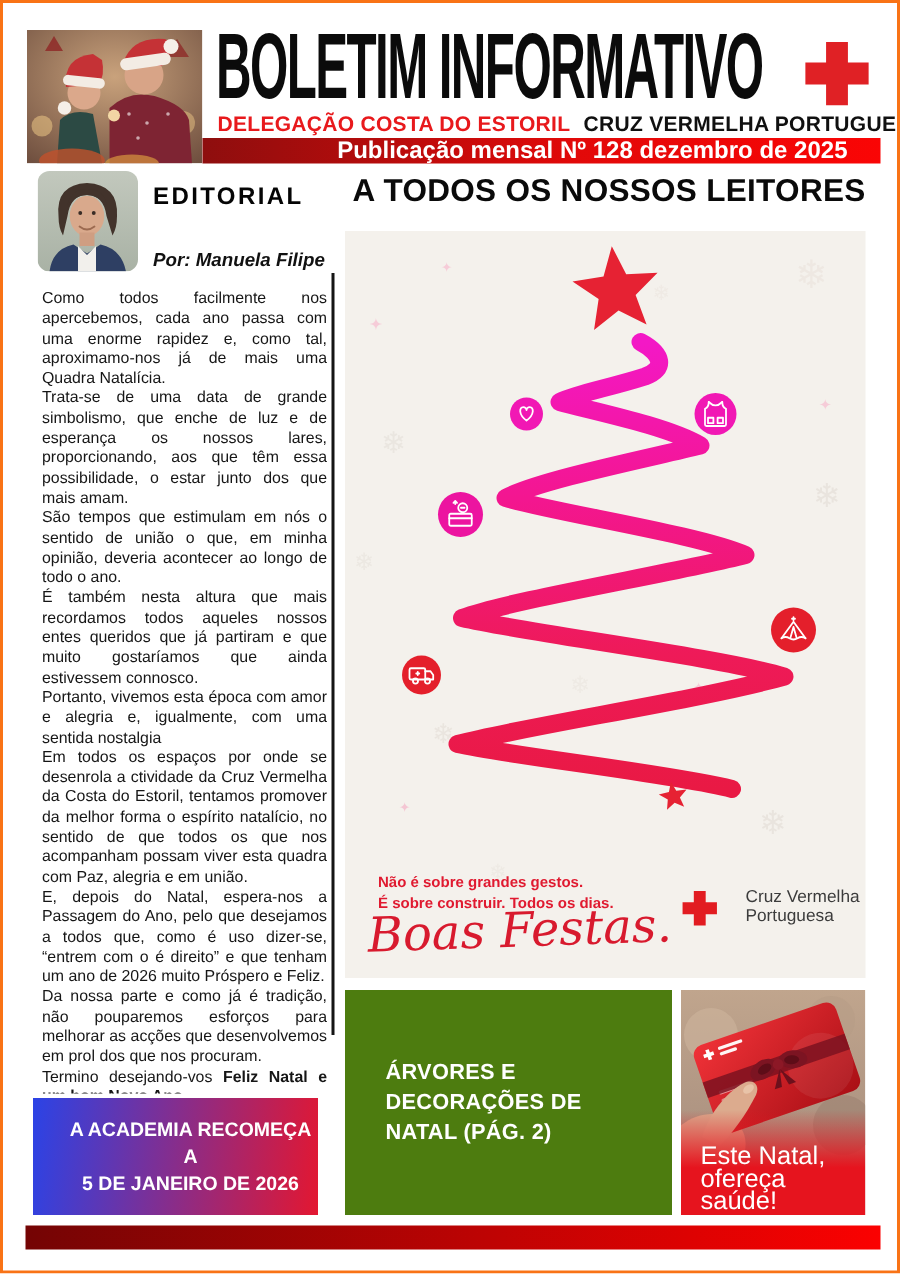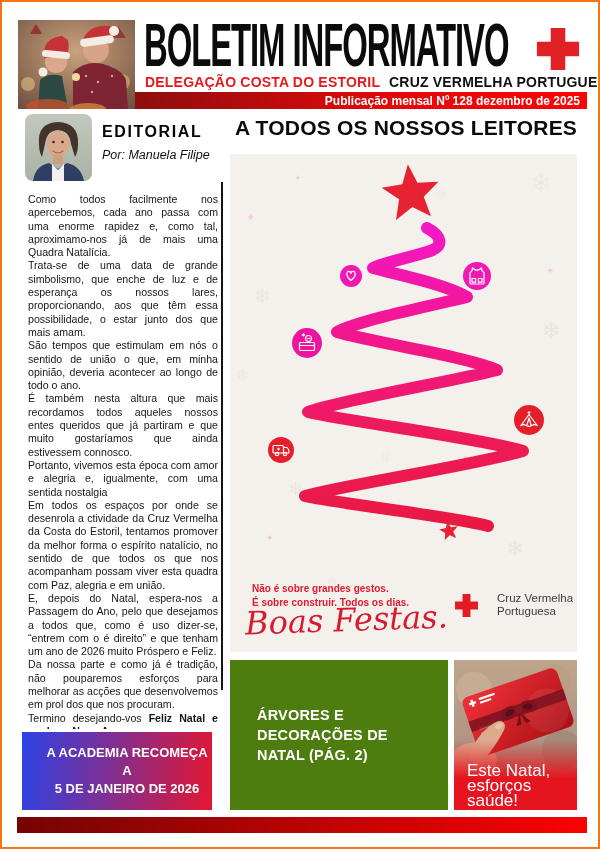--- a/index.html
+++ b/index.html
@@ -10,29 +10,29 @@
   .hdr-photo{position:absolute;left:16px;top:18px;width:117px;height:89px;overflow:hidden;}
   .hdr-title{position:absolute;left:142px;top:12px;white-space:nowrap;}
   .hdr-title .inner{display:inline-block;font-weight:700;font-size:62px;line-height:1;
         letter-spacing:-2px;color:#0b0b0b;transform:scaleX(.53);transform-origin:0 0;}
   .hdr-sub{position:absolute;left:143px;top:72px;font-size:14px;font-weight:700;
         letter-spacing:.2px;white-space:nowrap;}
   .hdr-sub .red{color:#e8191c;}
   .hdr-sub .blk{color:#101010;margin-left:5px;}
   .pub-bar{position:absolute;left:133px;top:90px;width:452px;height:17px;
         background:linear-gradient(to right,#8e0e0e,#e20909 55%,#fa0505);
-        color:#fff;font-size:12px;font-weight:700;display:flex;align-items:center;
-        justify-content:flex-end;padding-right:7px;box-sizing:border-box;}
+        color:#fff;font-size:16px;font-weight:700;display:flex;align-items:center;
+        justify-content:flex-end;padding-right:22px;box-sizing:border-box;}
   .hdr-cross{position:absolute;left:527px;top:24px;width:58px;height:46px;}
 
   
   .ed-portrait{position:absolute;left:23px;top:112px;width:67px;height:67px;border-radius:8px;overflow:hidden;}
   .ed-heading{position:absolute;left:100px;top:121px;font-size:16px;font-weight:700;
         letter-spacing:1.6px;color:#050505;}
-  .ed-byline{position:absolute;left:100px;top:146px;font-size:12.5px;font-weight:400;
+  .ed-byline{position:absolute;left:100px;top:164px;font-size:12.5px;font-weight:700;
         font-style:italic;color:#111;}
   .ed-text{position:absolute;left:26px;top:191px;width:190px;height:536px;overflow:hidden;
         font-size:10.6px;line-height:13.3px;color:#161616;text-align:justify;}
   .ed-text p{margin:0;}
   .b{font-weight:700;}
   .divider{position:absolute;left:219px;top:180px;width:2px;height:508px;background:#151515;}
   .academy{position:absolute;left:20px;top:730px;width:170px;height:78px;
         background:linear-gradient(97deg,#2b43e6,#e31731);color:#fff;font-weight:700;
         font-size:13px;line-height:18px;display:flex;flex-direction:column;align-items:center;
         justify-content:center;text-align:center;padding-left:20px;}
@@ -320,19 +320,19 @@
           <path d="M1.5 1 L9 13 L4 13 Z" fill="#6d101c"></path>
           <circle cx="1.5" cy="-2" r="3.6" fill="#8c1826"></circle>
         </g>
       </g>
       <path d="M14 98 C18 84 30 68 42 62 C48 59 53 63 50 70 C44 82 34 96 26 104 Z" fill="#dcab8e"></path>
       <ellipse cx="45" cy="66" rx="4" ry="2.6" fill="#e8c3a8" transform="rotate(-35 45 66)"></ellipse>
       <rect x="0" y="80" width="123" height="70" fill="url(#fadeRed)"></rect>
     </svg>
     <div class="gift-caption">
       <div>Este Natal,</div>
-      <div>esforços saúde!</div>
+      <div>ofereça saúde!</div>
     </div>
   </div>
 
   <div class="bottom-bar"></div>
 
 </div>
 
 </body></html>

